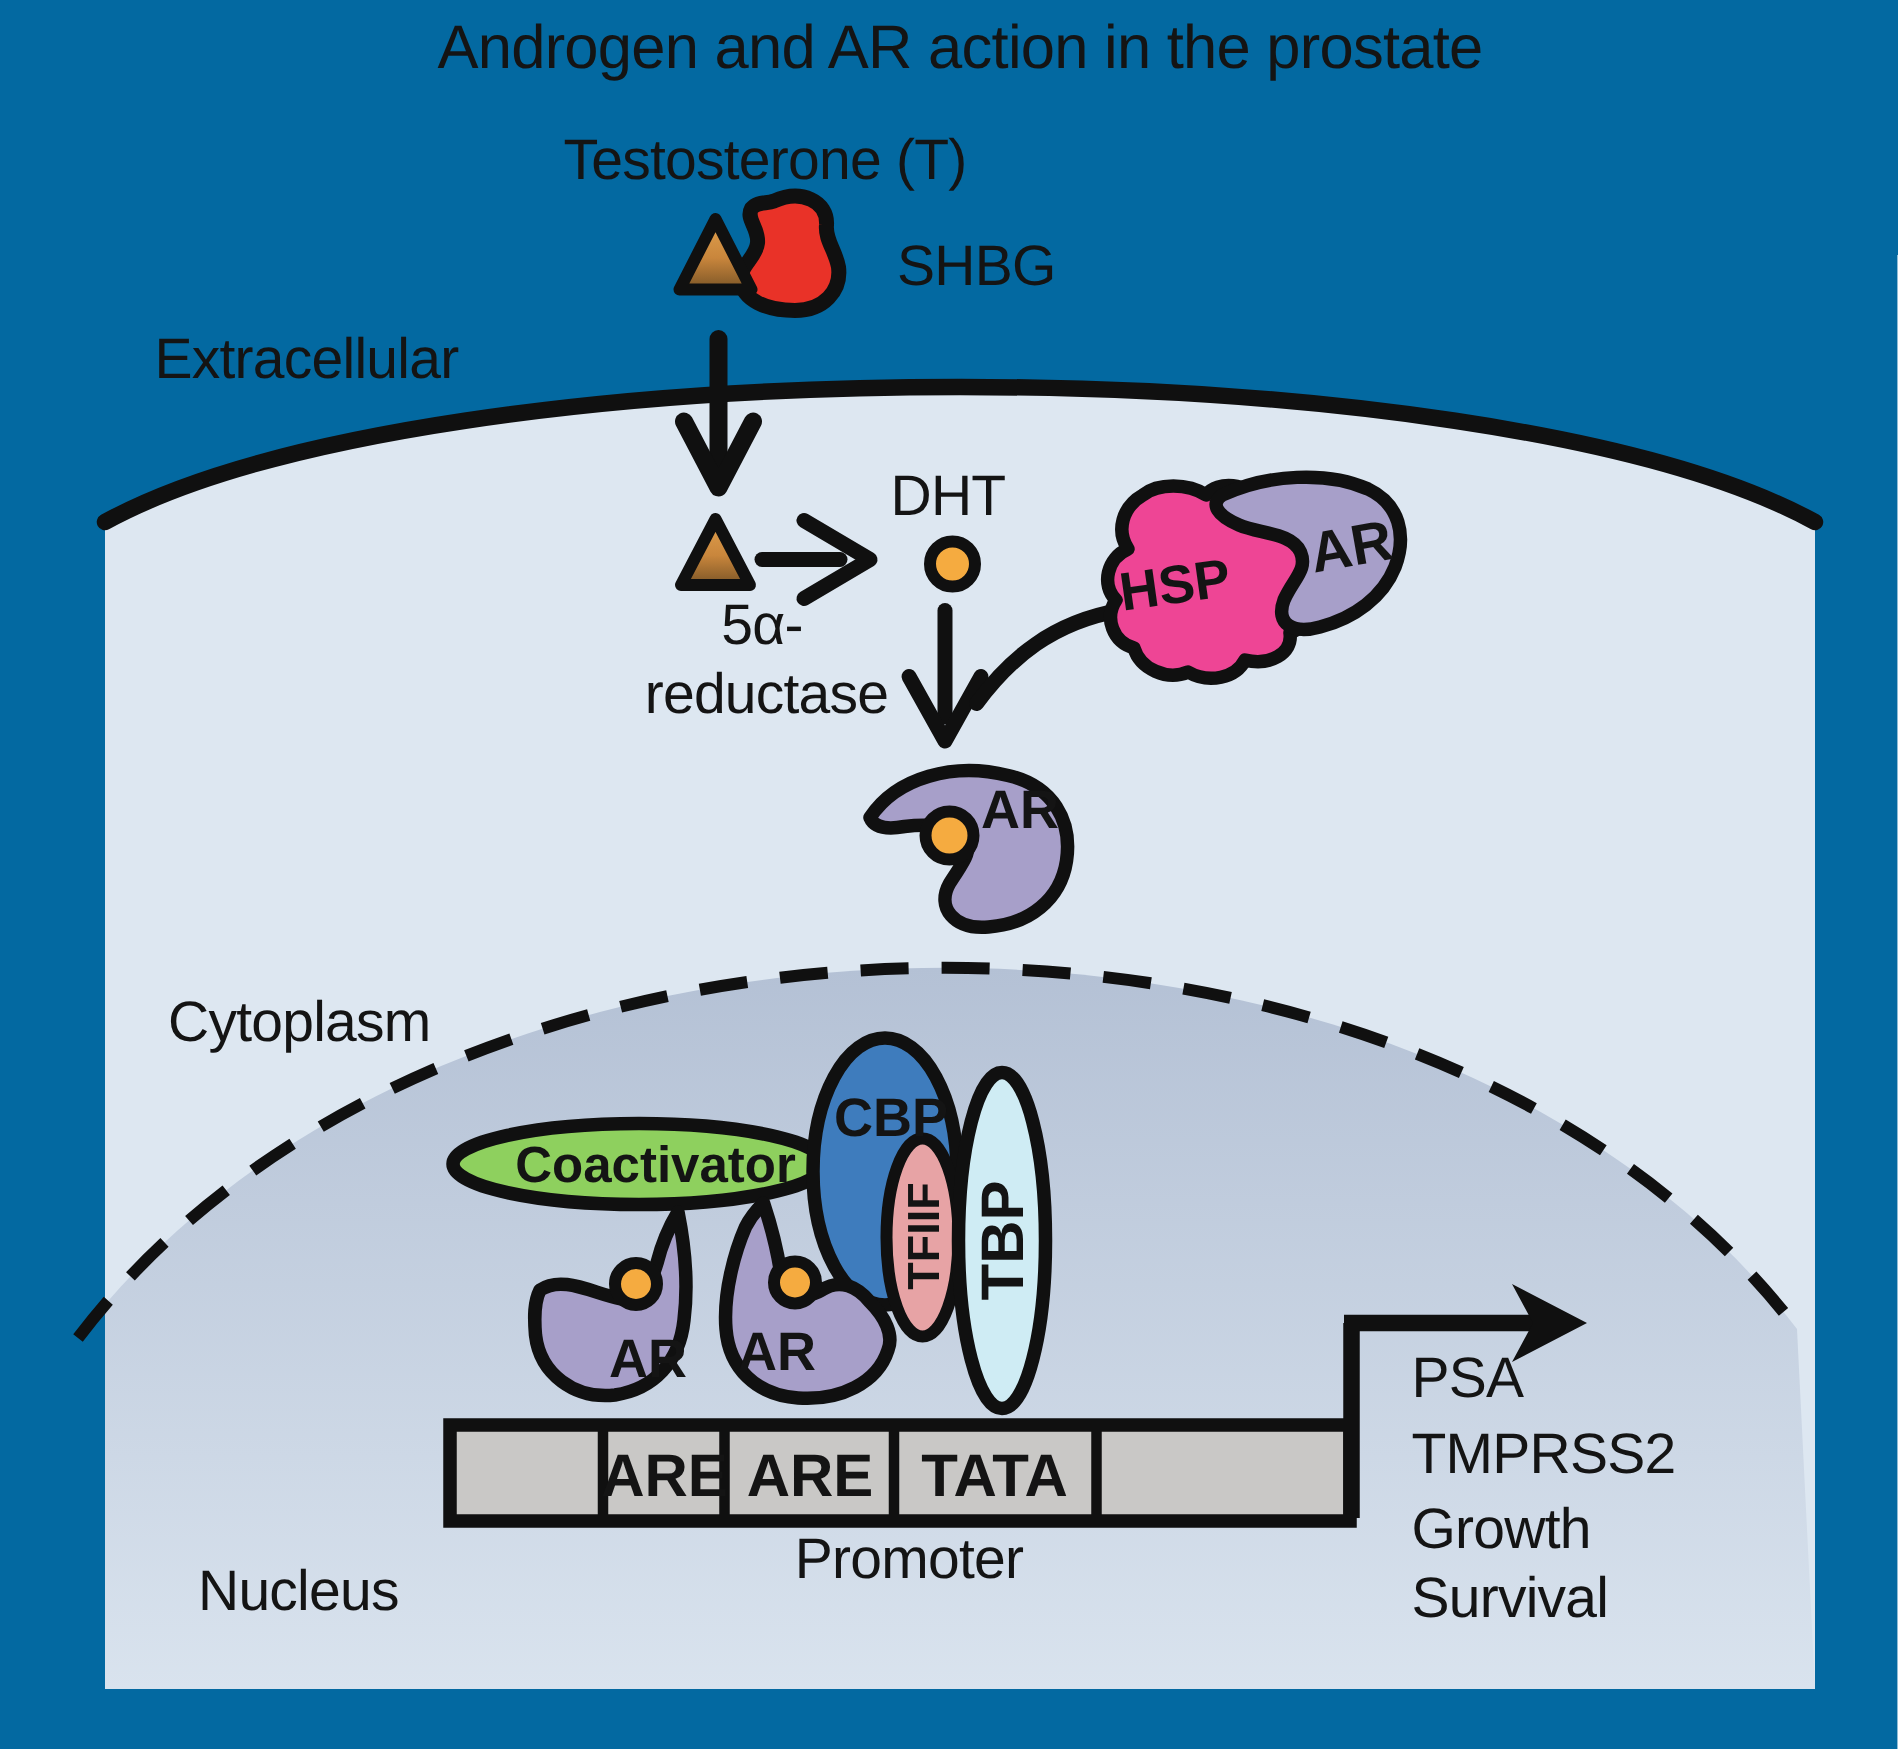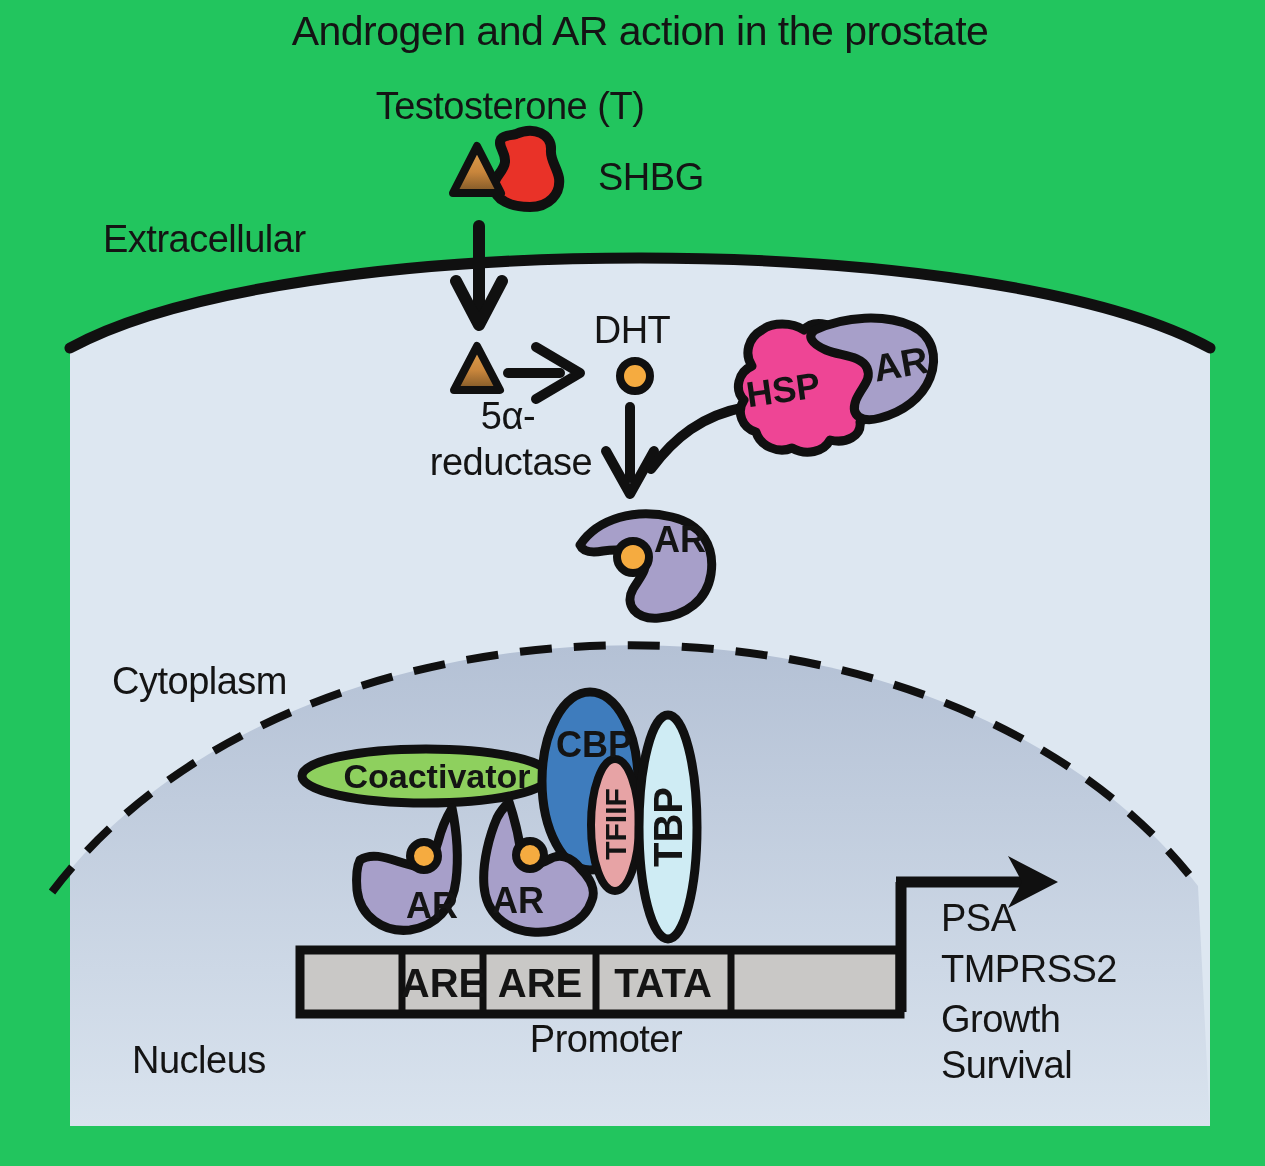--- a/index.html
+++ b/index.html
@@ -1,16 +1,16 @@
 <!DOCTYPE html>
 <html><head>
 <meta charset="utf-8">
 <style>
   html,body{margin:0;padding:0;background:#ffffff;}
-  .stage{position:relative;width:1265px;height:1166px;background:#22c55e;overflow:hidden;
+  .stage{position:relative;width:1265px;height:1166px;background:#0369a1;overflow:hidden;
          font-family:"Liberation Sans", sans-serif;}
   svg{display:block;}
   text{font-family:"Liberation Sans", sans-serif;fill:#141414;}
   .lbl{font-size:38px;letter-spacing:-0.5px;}
   .title{font-size:41px;letter-spacing:-0.5px;}
   .bold{font-weight:bold;}
 </style>
 </head>
 <body>
 

